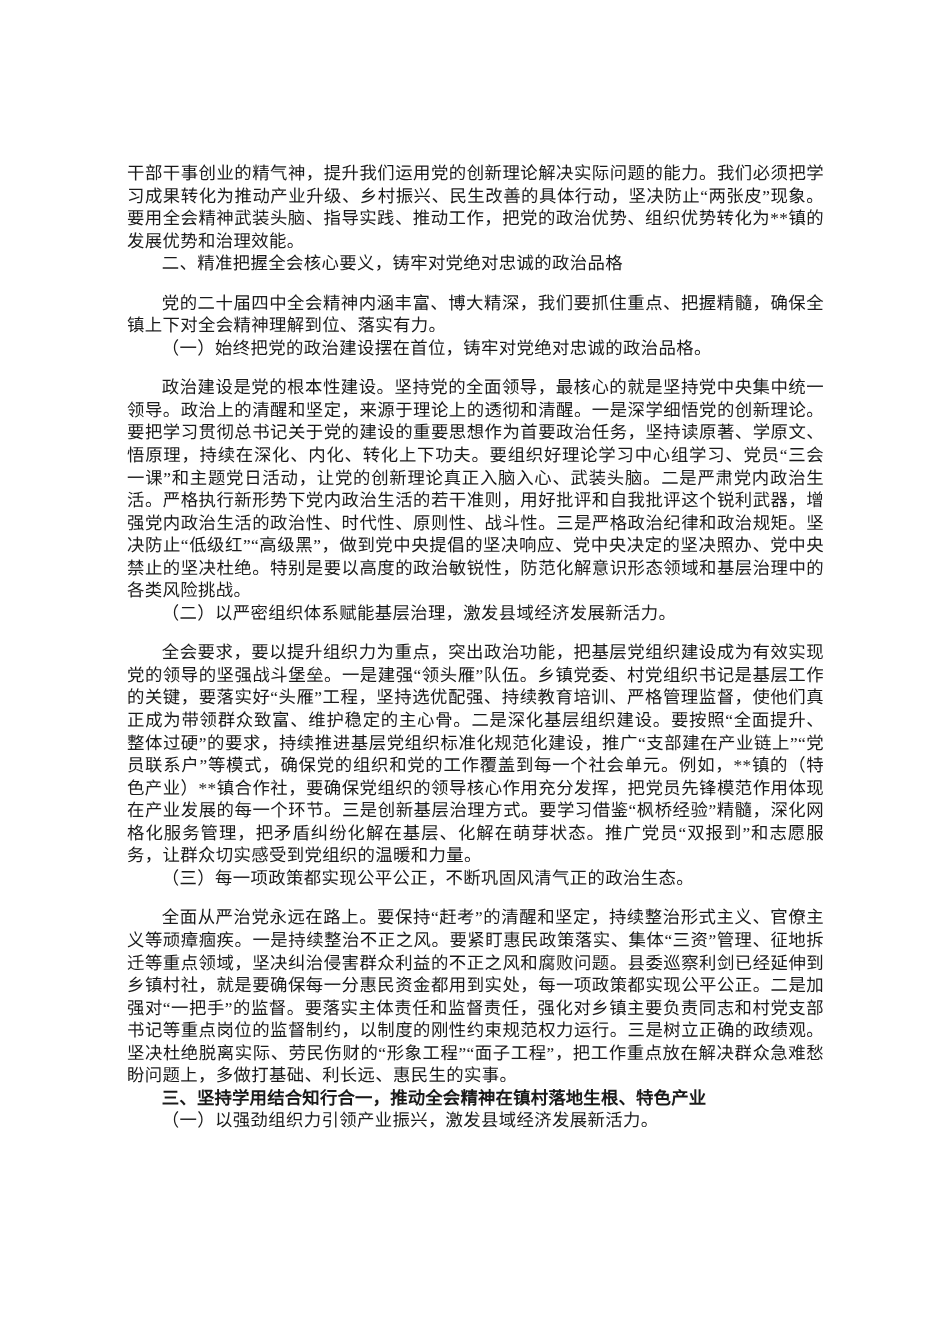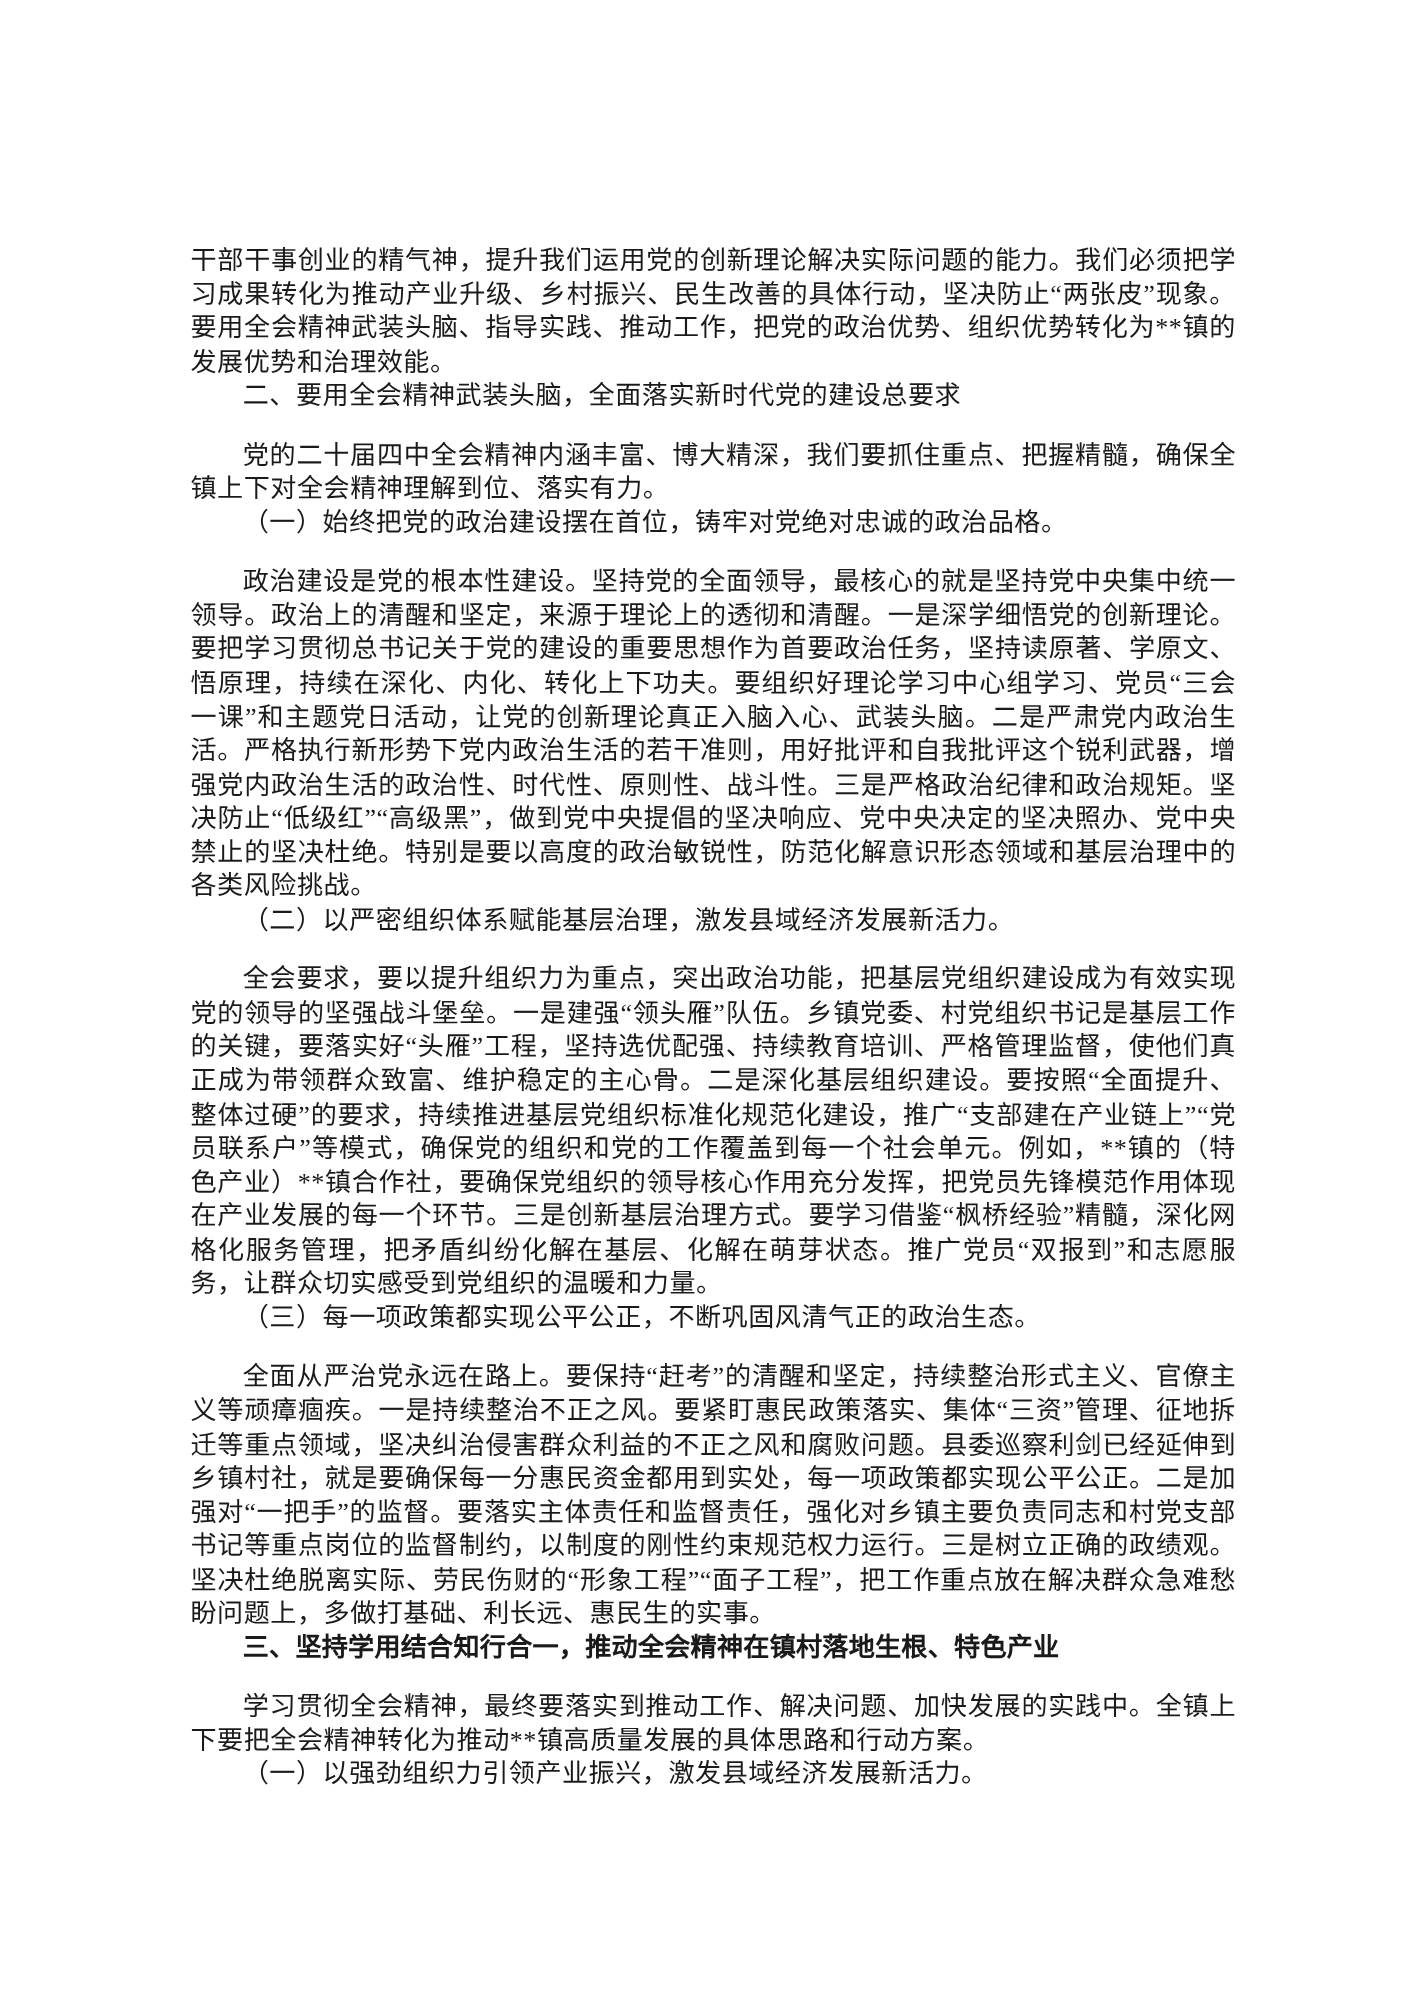--- a/index.html
+++ b/index.html
@@ -61,25 +61,24 @@
     text-indent: 2em;
     font-family: Liberation Serif, serif;
   }
 </style>
 </head>
 <body>
 
 <div class="page">
   <div class="content" id="doc-body">
       <p class="cont">干部干事创业的精气神，提升我们运用党的创新理论解决实际问题的能力。我们必须把学习成果转化为推动产业升级、乡村振兴、民生改善的具体行动，坚决防止“两张皮”现象。要用全会精神武装头脑、指导实践、推动工作，把党的政治优势、组织优势转化为**镇的发展优势和治理效能。</p>
-      <p class="heading-num">二、要用全会精神武装头脑，全面落实新时代党的建设总要求</p>
+      <p class="heading-num">二、精准把握全会核心要义，铸牢对党绝对忠诚的政治品格</p>
       <p class="body-text">党的二十届四中全会精神内涵丰富、博大精深，我们要抓住重点、把握精髓，确保全镇上下对全会精神理解到位、落实有力。</p>
       <p class="sub-heading">（一）始终把党的政治建设摆在首位，铸牢对党绝对忠诚的政治品格。</p>
       <p class="body-text">政治建设是党的根本性建设。坚持党的全面领导，最核心的就是坚持党中央集中统一领导。政治上的清醒和坚定，来源于理论上的透彻和清醒。一是深学细悟党的创新理论。要把学习贯彻总书记关于党的建设的重要思想作为首要政治任务，坚持读原著、学原文、悟原理，持续在深化、内化、转化上下功夫。要组织好理论学习中心组学习、党员“三会一课”和主题党日活动，让党的创新理论真正入脑入心、武装头脑。二是严肃党内政治生活。严格执行新形势下党内政治生活的若干准则，用好批评和自我批评这个锐利武器，增强党内政治生活的政治性、时代性、原则性、战斗性。三是严格政治纪律和政治规矩。坚决防止“低级红”“高级黑”，做到党中央提倡的坚决响应、党中央决定的坚决照办、党中央禁止的坚决杜绝。特别是要以高度的政治敏锐性，防范化解意识形态领域和基层治理中的各类风险挑战。</p>
       <p class="sub-heading">（二）以严密组织体系赋能基层治理，激发县域经济发展新活力。</p>
       <p class="body-text">全会要求，要以提升组织力为重点，突出政治功能，把基层党组织建设成为有效实现党的领导的坚强战斗堡垒。一是建强“领头雁”队伍。乡镇党委、村党组织书记是基层工作的关键，要落实好“头雁”工程，坚持选优配强、持续教育培训、严格管理监督，使他们真正成为带领群众致富、维护稳定的主心骨。二是深化基层组织建设。要按照“全面提升、整体过硬”的要求，持续推进基层党组织标准化规范化建设，推广“支部建在产业链上”“党员联系户”等模式，确保党的组织和党的工作覆盖到每一个社会单元。例如，**镇的（特色产业）**镇合作社，要确保党组织的领导核心作用充分发挥，把党员先锋模范作用体现在产业发展的每一个环节。三是创新基层治理方式。要学习借鉴“枫桥经验”精髓，深化网格化服务管理，把矛盾纠纷化解在基层、化解在萌芽状态。推广党员“双报到”和志愿服务，让群众切实感受到党组织的温暖和力量。</p>
       <p class="sub-heading">（三）每一项政策都实现公平公正，不断巩固风清气正的政治生态。</p>
       <p class="body-text">全面从严治党永远在路上。要保持“赶考”的清醒和坚定，持续整治形式主义、官僚主义等顽瘴痼疾。一是持续整治不正之风。要紧盯惠民政策落实、集体“三资”管理、征地拆迁等重点领域，坚决纠治侵害群众利益的不正之风和腐败问题。县委巡察利剑已经延伸到乡镇村社，就是要确保每一分惠民资金都用到实处，每一项政策都实现公平公正。二是加强对“一把手”的监督。要落实主体责任和监督责任，强化对乡镇主要负责同志和村党支部书记等重点岗位的监督制约，以制度的刚性约束规范权力运行。三是树立正确的政绩观。坚决杜绝脱离实际、劳民伤财的“形象工程”“面子工程”，把工作重点放在解决群众急难愁盼问题上，多做打基础、利长远、惠民生的实事。</p>
       <p class="heading-bold">三、坚持学用结合知行合一，推动全会精神在镇村落地生根、特色产业</p>
-      <p class="body-text">学习贯彻全会精神，最终要落实到推动工作、解决问题、加快发展的实践中。全镇上下要把全会精神转化为推动**镇高质量发展的具体思路和行动方案。</p>
       <p class="sub-heading">（一）以强劲组织力引领产业振兴，激发县域经济发展新活力。</p>
     </div>
 </div>
 
 </body></html>

